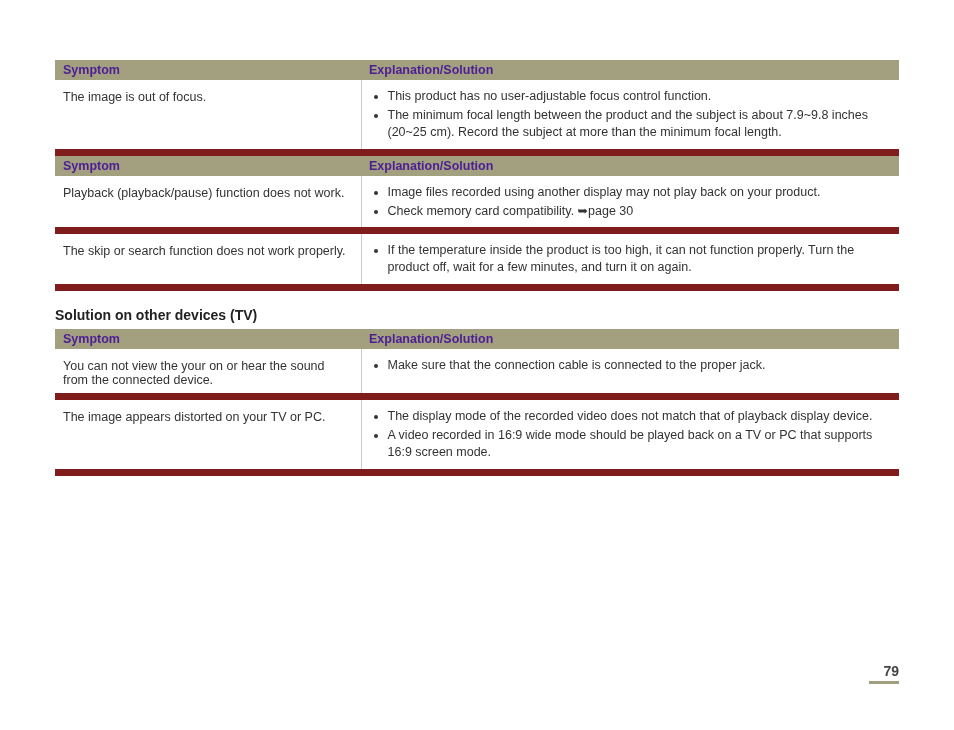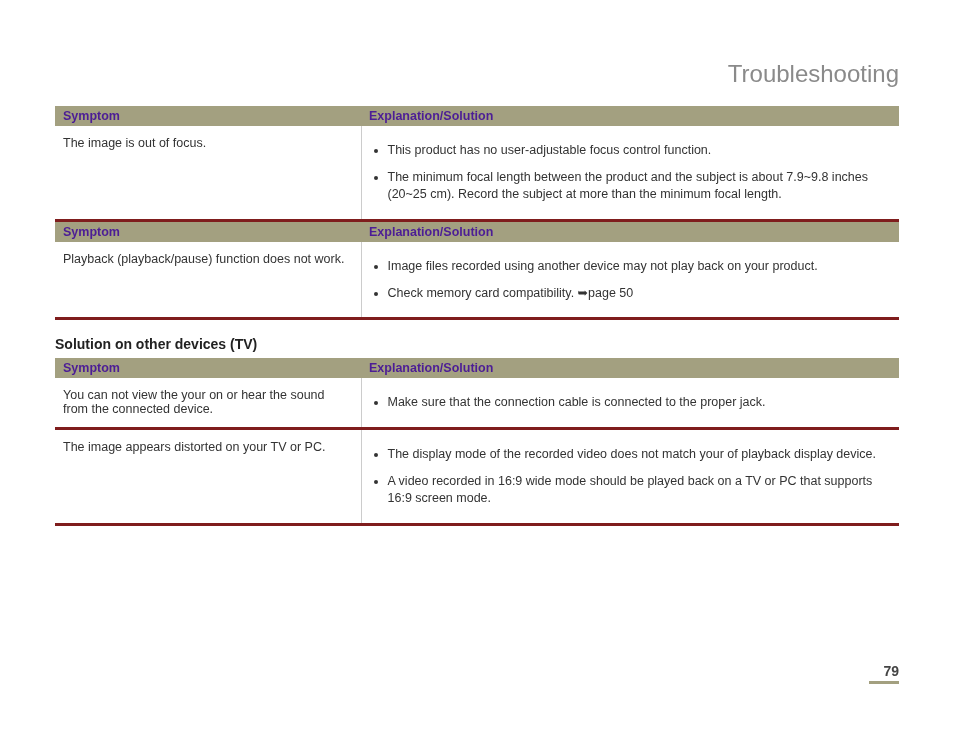--- a/index.html
+++ b/index.html
@@ -41,34 +41,34 @@
     text-align: left;
     padding: 3px 8px;
     font-size: 12.5px;
   }
   thead th:first-child {
     width: 290px;
   }
   tbody td {
     vertical-align: top;
     padding: 6px 8px 6px 8px;
-    border-bottom: 3px solid #7f1d1d;
+    border-bottom: 7px solid #7f1d1d;
     color: #333;
   }
   tbody td.symptom {
     border-right: 1px solid #ccc;
     padding-top: 10px;
   }
   ul.bullets {
     margin: 0;
     padding: 0 0 0 18px;
     list-style: disc;
   }
   ul.bullets li {
-    margin: 10px 0;
+    margin: 2px 0;
     line-height: 1.35;
   }
   .page-num {
     position: absolute;
     right: 55px;
     bottom: 46px;
     font-size: 14px;
     font-weight: bold;
     color: #444;
     text-align: right;
@@ -79,21 +79,20 @@
     background: #a3a080;
     margin-top: 2px;
     margin-left: auto;
   }
 </style>
 </head>
 <body>
 
 <div class="page">
 
-  <div class="title">Troubleshooting</div>
 
   <table>
     <thead>
       <tr>
         <th>Symptom</th>
         <th>Explanation/Solution</th>
       </tr>
     </thead>
     <tbody>
       <tr>
@@ -113,22 +112,30 @@
       <tr>
         <th>Symptom</th>
         <th>Explanation/Solution</th>
       </tr>
     </thead>
     <tbody>
       <tr>
         <td class="symptom">Playback (playback/pause) function does not work.</td>
         <td>
           <ul class="bullets">
-            <li>Image files recorded using another device may not play back on your product.</li>
-            <li>Check memory card compatibility. ➥page 50</li>
+            <li>Image files recorded using another display may not play back on your product.</li>
+            <li>Check memory card compatibility. ➥page 30</li>
+          </ul>
+        </td>
+      </tr>
+      <tr>
+        <td class="symptom">The skip or search function does not work properly.</td>
+        <td>
+          <ul class="bullets">
+            <li>If the temperature inside the product is too high, it can not function properly. Turn the product off, wait for a few minutes, and turn it on again.</li>
           </ul>
         </td>
       </tr>
     </tbody>
   </table>
 
   <div class="section-heading">Solution on other devices (TV)</div>
   <table>
     <thead>
       <tr>
@@ -142,21 +149,21 @@
         <td>
           <ul class="bullets">
             <li>Make sure that the connection cable is connected to the proper jack.</li>
           </ul>
         </td>
       </tr>
       <tr>
         <td class="symptom">The image appears distorted on your TV or PC.</td>
         <td>
           <ul class="bullets">
-            <li>The display mode of the recorded video does not match your of playback display device.</li>
+            <li>The display mode of the recorded video does not match that of playback display device.</li>
             <li>A video recorded in 16:9 wide mode should be played back on a TV or PC that supports 16:9 screen mode.</li>
           </ul>
         </td>
       </tr>
     </tbody>
   </table>
 
 </div>
 
 <div class="page-num">

